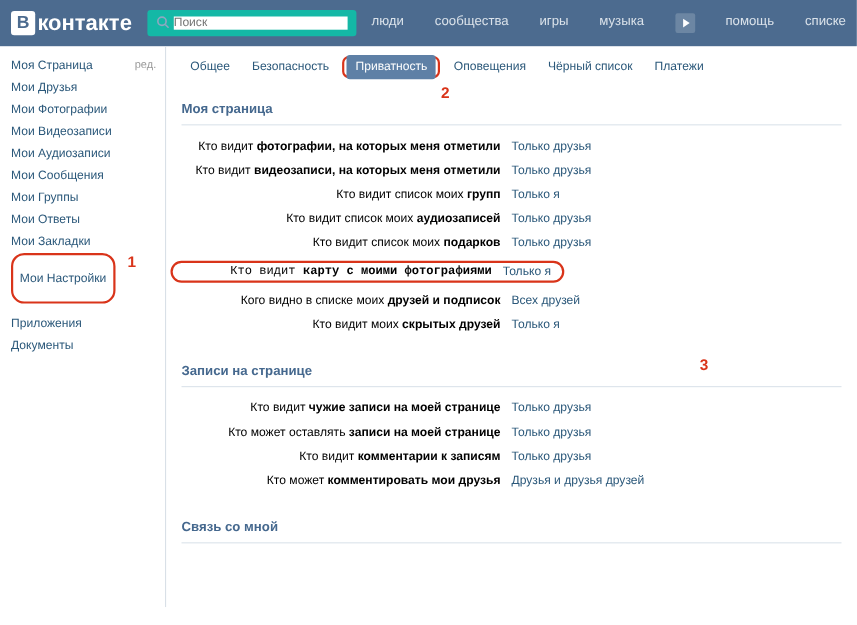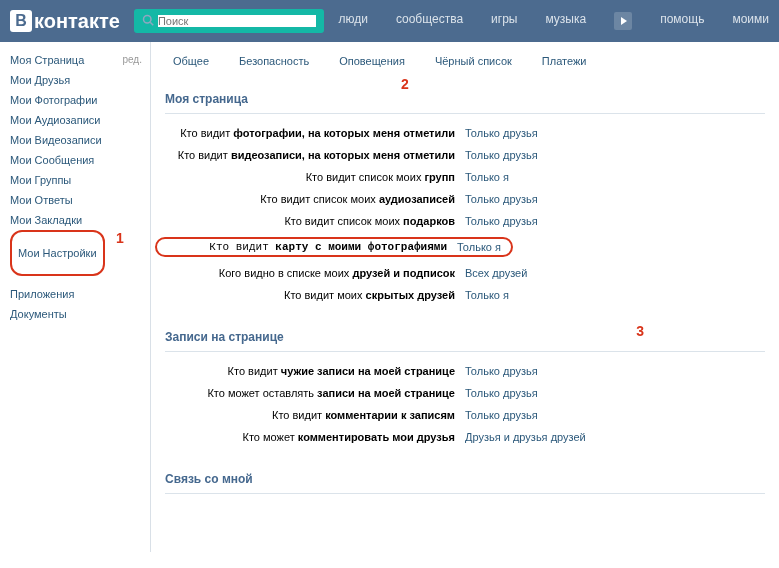--- a/index.html
+++ b/index.html
@@ -18,21 +18,21 @@
 
   .body-wrap { display: flex; }
   .sidebar { width: 150px; padding: 8px 0 8px 10px; }
   .sidebar-item { display: block; padding: 4px 0; color: #2b587a; text-decoration: none; font-size: 11px; white-space: nowrap; }
   .sidebar-item.first { display: flex; justify-content: space-between; padding-right: 8px; }
   .sidebar-item .edit { color: #999; font-size: 10px; }
   .sidebar-sep { height: 8px; }
   .side-highlight { border: 2px solid #d9341a; border-radius: 12px; padding: 15px 6px; display: inline-block; color: #2b587a; }
   
   .main { flex: 1; border-left: 1px solid #d9e0e7; padding: 8px 14px 40px 14px; position: relative; }
-  .tabs { display: flex; gap: 14px; align-items: center; margin-bottom: 14px; flex-wrap: wrap; }
+  .tabs { display: flex; gap: 4px; align-items: center; margin-bottom: 14px; flex-wrap: wrap; }
   .tab { color: #2b587a; padding: 5px 8px; font-size: 11px; border-radius: 3px; cursor: pointer; }
   .tab-active-wrap { border: 2.5px solid #d9341a; border-radius: 6px; padding: 2px; display: inline-block; }
   .tab.active { background: #5e80a6; color: #fff; }
   
   .annot { color: #d9341a; font-weight: bold; font-size: 14px; position: absolute; }
   .annot2 { left: 250px; top: 34px; position: absolute; color:#d9341a; font-weight:bold; font-size:14px;}
   .annot3 { right: 135px; top: 281px; position:absolute; color:#d9341a; font-weight:bold; font-size:14px;}
   
   .section { margin: 6px 0 18px 0; }
   .section-title { color: #45688e; font-weight: bold; font-size: 12px; border-bottom: 1px solid #dbe3ea; padding: 6px 0 7px 0; margin-bottom: 8px; }
@@ -62,51 +62,54 @@
     </span>
     <input type="text" placeholder="Поиск" style="">
   </div>
   <div class="top-nav">
     <a>люди</a>
     <a>сообщества</a>
     <a>игры</a>
     <a>музыка</a>
     <span class="play-btn"></span>
     <a>помощь</a>
-    <a>моими</a>
+    <a>списке</a>
   </div>
 </div>
 
 <div class="body-wrap rel">
   <div class="sidebar">
     <a class="sidebar-item first">
       <span>Моя Страница</span>
       <span class="edit">ред.</span>
     </a>
     <a class="sidebar-item">Мои Друзья</a>
     <a class="sidebar-item">Мои Фотографии</a>
+    <a class="sidebar-item">Мои Видеозаписи</a>
     <a class="sidebar-item">Мои Аудиозаписи</a>
-    <a class="sidebar-item">Мои Видеозаписи</a>
     <a class="sidebar-item">Мои Сообщения</a>
     <a class="sidebar-item">Мои Группы</a>
     <a class="sidebar-item">Мои Ответы</a>
     <a class="sidebar-item">Мои Закладки</a>
     <div class="rel">
       <span class="side-highlight"><span>Мои Настройки</span></span>
       <span class="annot" style="left:106px; top:0;">1</span>
     </div>
     <div class="sidebar-sep"></div>
     <a class="sidebar-item">Приложения</a>
     <a class="sidebar-item">Документы</a>
   </div>
 
   <div class="main">
     <div class="tabs">
       <span class="tab">Общее</span>
       <span class="tab">Безопасность</span>
+      <span class="tab-active-wrap">
+        <span class="tab active">Приватность</span>
+      </span>
       <span class="tab">Оповещения</span>
       <span class="tab">Чёрный список</span>
       <span class="tab">Платежи</span>
     </div>
     <span class="annot2">2</span>
 
     <div class="section">
       <div class="section-title">Моя страница</div>
       <div id="mypage-rows">
           <div class="row">

